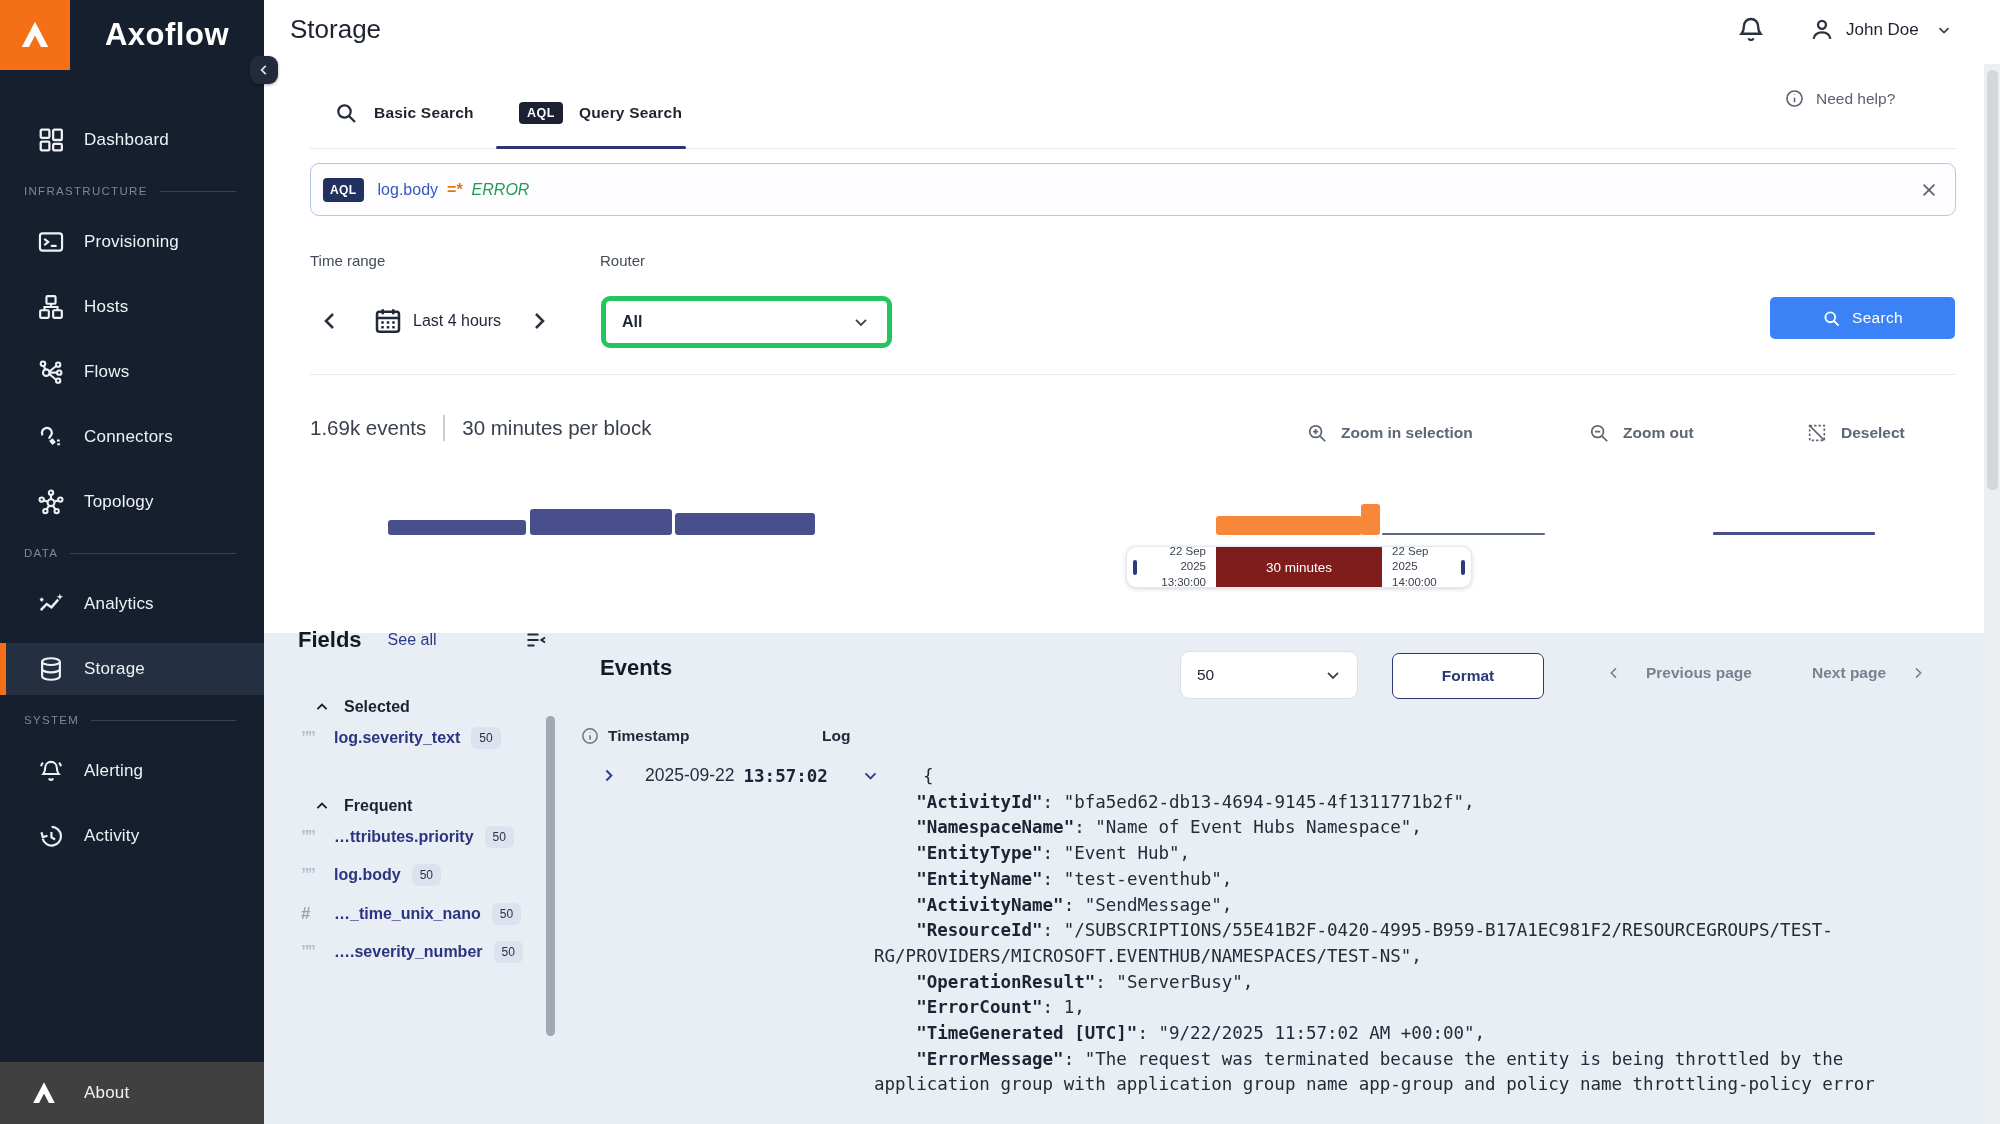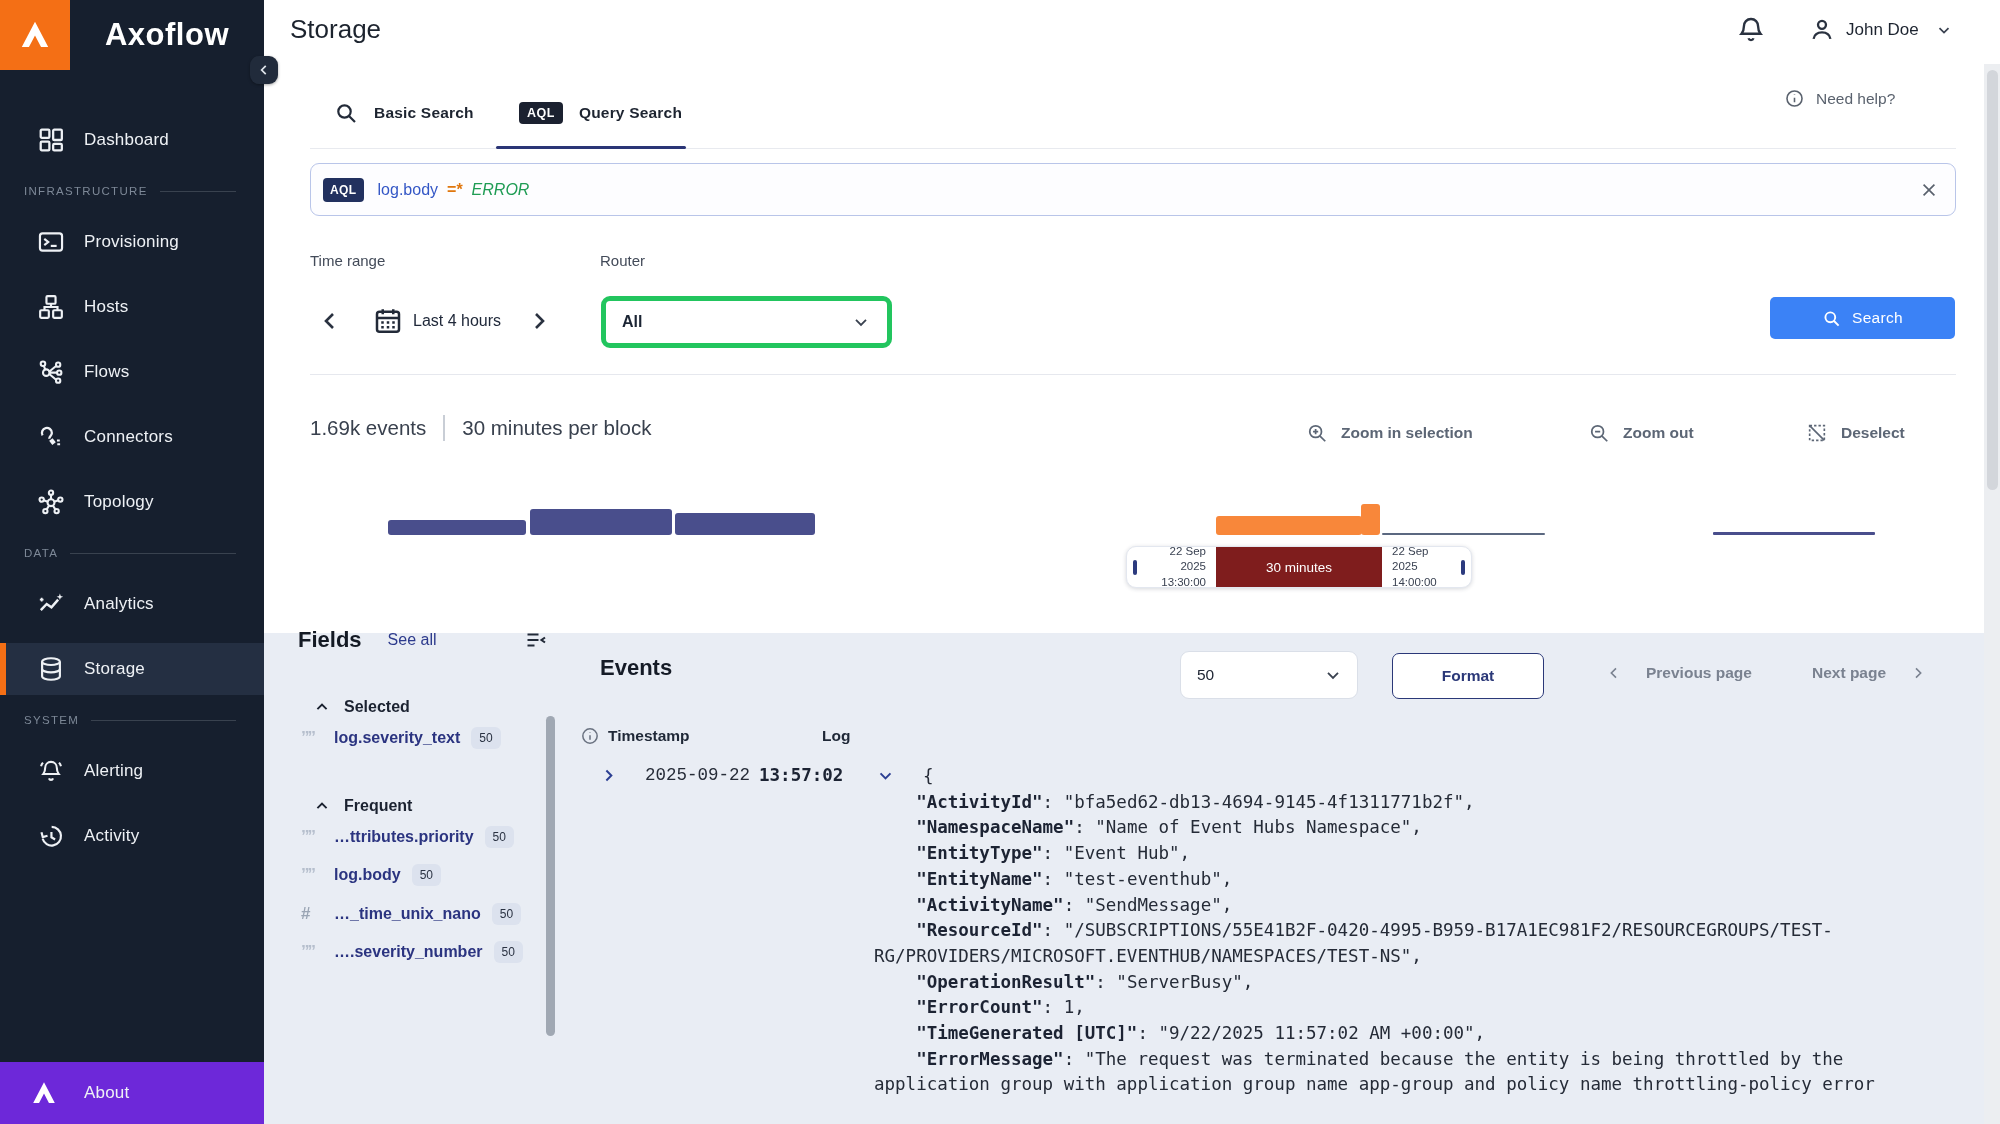--- a/index.html
+++ b/index.html
@@ -18,21 +18,21 @@
   .nav { padding-top:31px; }
   .nav-item { height:52px; margin-top:13px; display:flex; align-items:center; padding-left:38px; cursor:pointer; position:relative; }
   .nav-item .nav-ic { width:26px; height:26px; color:#eef1f5; flex:0 0 26px; }
   .nav-ic svg { width:26px; height:26px; display:block; }
   .nav-label { margin-left:20px; color:#eef1f5; font-size:17px; font-weight:500; letter-spacing:.2px; }
   .nav-item.active { background:#242f42; }
   .nav-item.active::before { content:""; position:absolute; left:0; top:0; width:6px; height:100%; background:#f46f15; }
   .nav-group-header { height:24px; margin-top:13px; display:flex; align-items:center; padding-left:24px; }
   .nav-group-header span { color:#7d8897; font-size:11.5px; font-weight:500; letter-spacing:1.3px; }
   .nav-group-header .rule { flex:1; height:1px; background:#39424f; margin-left:12px; margin-right:28px; }
-  .about-row { position:absolute; left:0; bottom:0; width:264px; height:62px; background:#6d28d9; display:flex; align-items:center; padding-left:26px; }
+  .about-row { position:absolute; left:0; bottom:0; width:264px; height:62px; background:#404040; display:flex; align-items:center; padding-left:26px; }
   .about-row .nav-ic { width:36px; height:36px; color:#fff; }
   .about-row .nav-ic svg{ width:36px; height:36px;}
   .about-row .nav-label { margin-left:22px; }
 
   
   .page-title { position:absolute; left:290px; top:14px; font-size:26px; font-weight:500; color:#1c232e; }
   .bell-btn { position:absolute; left:1736px; top:15px; width:30px; height:30px; color:#2a3240; }
   .bell-btn svg { width:30px; height:30px; }
   .user-menu { position:absolute; left:1808px; top:14px; height:32px; display:flex; align-items:center; gap:10px; color:#1d2430; }
   .user-menu .p-ic { width:28px; height:28px; color:#2a3240; }
@@ -142,21 +142,21 @@
   .thead-info { position:absolute; left:580px; top:726px; width:20px; height:20px; color:#6a7280; }
   .thead-info svg { width:20px; height:20px; }
   .th-label { position:absolute; top:727px; font-size:15.5px; font-weight:700; color:#1f2837; }
   .th-timestamp { left:608px; } .th-log { left:822px; }
   .range-label { position:absolute; left:1400px; top:728px; width:551px; text-align:right; font-size:15.5px; font-weight:700; color:#1f2837; }
   .range-label .sep { margin:0 10px; }
 
   .log-row-head { position:absolute; left:600px; top:765px; display:flex; align-items:center; }
   .row-chev { width:17px; height:17px; color:#2c3f92; }
   .row-chev svg { width:17px; height:17px; }
-  .log-date { margin-left:28px; font-family:Liberation Mono, monospace; font-size:17.5px; color:#262c38; }
+  .log-date { margin-left:28px; font-family:Liberation Sans, sans-serif; font-size:17.5px; color:#262c38; }
   .log-time { margin-left:9px; font-family:"DejaVu Sans Mono",monospace; font-size:17.5px; font-weight:700; color:#1c2333; }
   .row-chev.down { margin-left:34px; }
   .json-block { position:absolute; left:874px; top:764px; width:1030px; }
   .json-line { font-family:"DejaVu Sans Mono",monospace; font-size:17.5px; line-height:25.7px; white-space:pre; color:#252b37; }
   .json-line b { font-weight:700; color:#1c2333; }
   .json-line:first-child { padding-left:49px; }
 
   
   .page-scrollbar { position:absolute; left:1984px; top:64px; width:16px; height:1060px; background:#eceef1; z-index:8; }
   .page-scroll-thumb { position:absolute; left:2.5px; top:6px; width:11px; height:420px; background:#d3d6db; border-radius:6px; }

